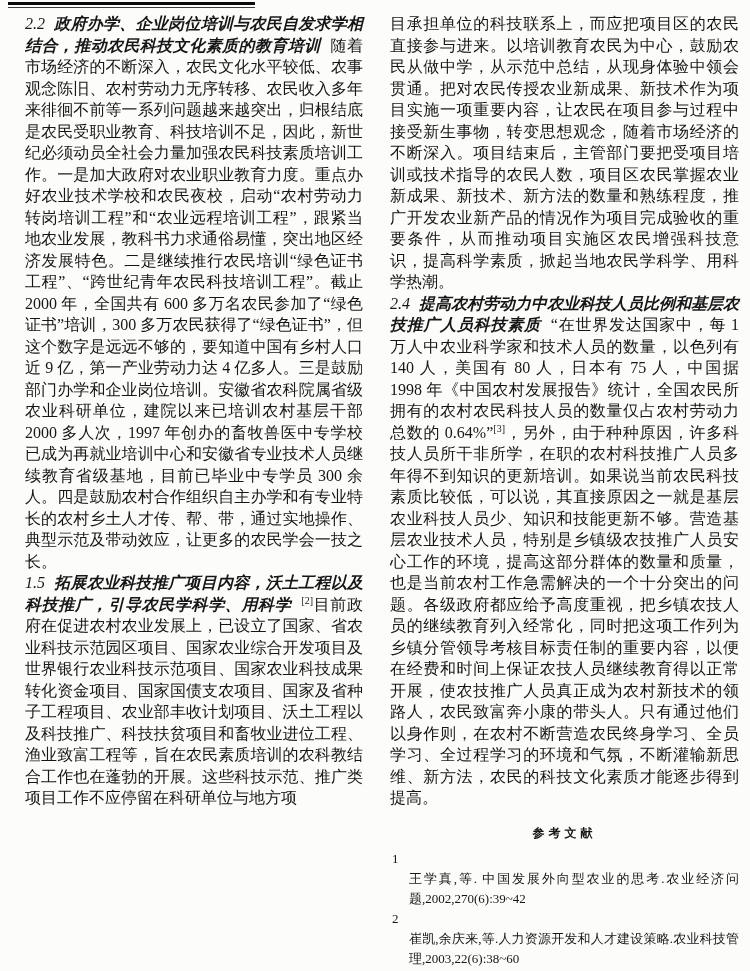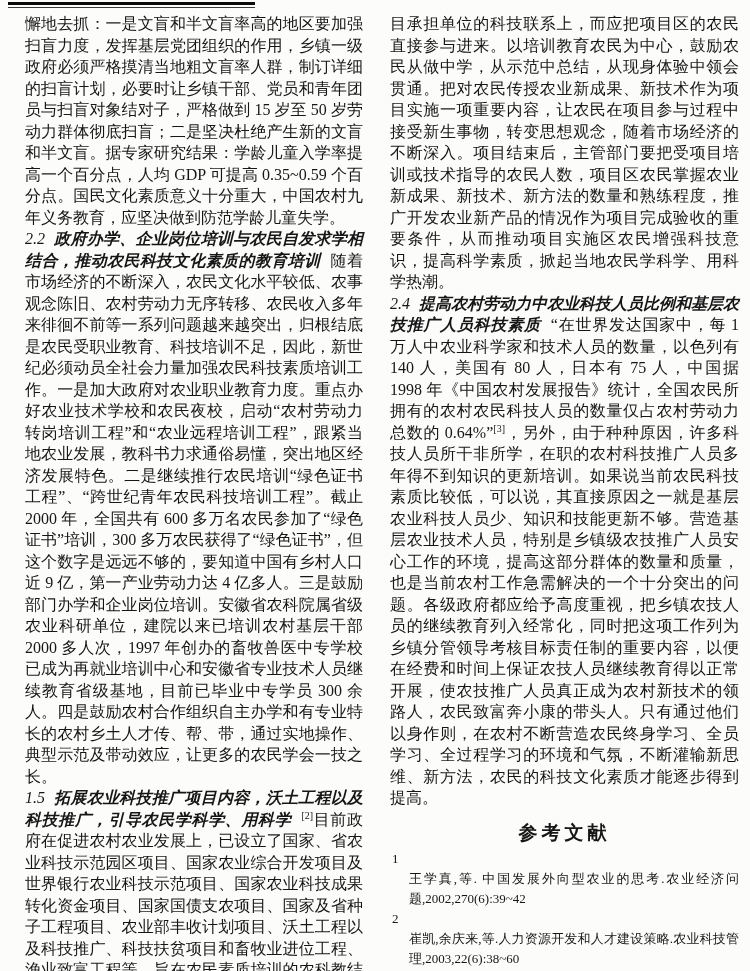--- a/index.html
+++ b/index.html
@@ -58,21 +58,21 @@
     font-size: 10px;
     line-height: 0;
     vertical-align: super;
   }
   .refs {
     margin-top: 13px;
   }
   .refs-title {
     text-align: center;
     font-weight: 700;
-    font-size: 19px;
+    font-size: 12px;
     letter-spacing: 4px;
     line-height: 22px;
     margin-bottom: 5px;
   }
   .ref-item {
     display: flex;
     font-size: 13px;
     line-height: 20px;
     text-align: justify;
   }
@@ -85,21 +85,20 @@
 </head>
 <body>
 
 <div class="page">
 
   <div class="top-rule"></div>
 
   <div class="cols">
 
     <div class="col col-left">
-      <p class="para">懈地去抓：一是文盲和半文盲率高的地区要加强扫盲力度，发挥基层党团组织的作用，乡镇一级政府必须严格摸清当地粗文盲率人群，制订详细的扫盲计划，必要时让乡镇干部、党员和青年团员与扫盲对象结对子，严格做到 15 岁至 50 岁劳动力群体彻底扫盲；二是坚决杜绝产生新的文盲和半文盲。据专家研究结果：学龄儿童入学率提高一个百分点，人均 GDP 可提高 0.35~0.59 个百分点。国民文化素质意义十分重大，中国农村九年义务教育，应坚决做到防范学龄儿童失学。</p>
 
       <p class="para"><span class="sec-num">2.2</span><span class="sec-heading">政府办学、企业岗位培训与农民自发求学相结合，推动农民科技文化素质的教育培训</span><span>随着市场经济的不断深入，农民文化水平较低、农事观念陈旧、农村劳动力无序转移、农民收入多年来徘徊不前等一系列问题越来越突出，归根结底是农民受职业教育、科技培训不足，因此，新世纪必须动员全社会力量加强农民科技素质培训工作。一是加大政府对农业职业教育力度。重点办好农业技术学校和农民夜校，启动“农村劳动力转岗培训工程”和“农业远程培训工程”，跟紧当地农业发展，教科书力求通俗易懂，突出地区经济发展特色。二是继续推行农民培训“绿色证书工程”、“跨世纪青年农民科技培训工程”。截止 2000 年，全国共有 600 多万名农民参加了“绿色证书”培训，300 多万农民获得了“绿色证书”，但这个数字是远远不够的，要知道中国有乡村人口近 9 亿，第一产业劳动力达 4 亿多人。三是鼓励部门办学和企业岗位培训。安徽省农科院属省级农业科研单位，建院以来已培训农村基层干部 2000 多人次，1997 年创办的畜牧兽医中专学校已成为再就业培训中心和安徽省专业技术人员继续教育省级基地，目前已毕业中专学员 300 余人。四是鼓励农村合作组织自主办学和有专业特长的农村乡土人才传、帮、带，通过实地操作、典型示范及带动效应，让更多的农民学会一技之长。</span></p>
 
       <p class="para"><span class="sec-num">1.5</span><span class="sec-heading">拓展农业科技推广项目内容，沃土工程以及科技推广，引导农民学科学、用科学</span><sup class="cite">[2]</sup><span>目前政府在促进农村农业发展上，已设立了国家、省农业科技示范园区项目、国家农业综合开发项目及世界银行农业科技示范项目、国家农业科技成果转化资金项目、国家国债支农项目、国家及省种子工程项目、农业部丰收计划项目、沃土工程以及科技推广、科技扶贫项目和畜牧业进位工程、渔业致富工程等，旨在农民素质培训的农科教结合工作也在蓬勃的开展。这些科技示范、推广类项目工作不应停留在科研单位与地方项</span></p>
     </div>
 
     <div class="col col-right">
       <p class="para">目承担单位的科技联系上，而应把项目区的农民直接参与进来。以培训教育农民为中心，鼓励农民从做中学，从示范中总结，从现身体验中领会贯通。把对农民传授农业新成果、新技术作为项目实施一项重要内容，让农民在项目参与过程中接受新生事物，转变思想观念，随着市场经济的不断深入。项目结束后，主管部门要把受项目培训或技术指导的农民人数，项目区农民掌握农业新成果、新技术、新方法的数量和熟练程度，推广开发农业新产品的情况作为项目完成验收的重要条件，从而推动项目实施区农民增强科技意识，提高科学素质，掀起当地农民学科学、用科学热潮。</p>
 
       <p class="para"><span class="sec-num">2.4</span><span class="sec-heading">提高农村劳动力中农业科技人员比例和基层农技推广人员科技素质</span><span>“在世界发达国家中，每 1 万人中农业科学家和技术人员的数量，以色列有 140 人，美国有 80 人，日本有 75 人，中国据 1998 年《中国农村发展报告》统计，全国农民所拥有的农村农民科技人员的数量仅占农村劳动力总数的 0.64%”</span><sup class="cite">[3]</sup><span>，另外，由于种种原因，许多科技人员所干非所学，在职的农村科技推广人员多年得不到知识的更新培训。如果说当前农民科技素质比较低，可以说，其直接原因之一就是基层农业科技人员少、知识和技能更新不够。营造基层农业技术人员，特别是乡镇级农技推广人员安心工作的环境，提高这部分群体的数量和质量，也是当前农村工作急需解决的一个十分突出的问题。各级政府都应给予高度重视，把乡镇农技人员的继续教育列入经常化，同时把这项工作列为乡镇分管领导考核目标责任制的重要内容，以便在经费和时间上保证农技人员继续教育得以正常开展，使农技推广人员真正成为农村新技术的领路人，农民致富奔小康的带头人。只有通过他们以身作则，在农村不断营造农民终身学习、全员学习、全过程学习的环境和气氛，不断灌输新思维、新方法，农民的科技文化素质才能逐步得到提高。</span></p>

